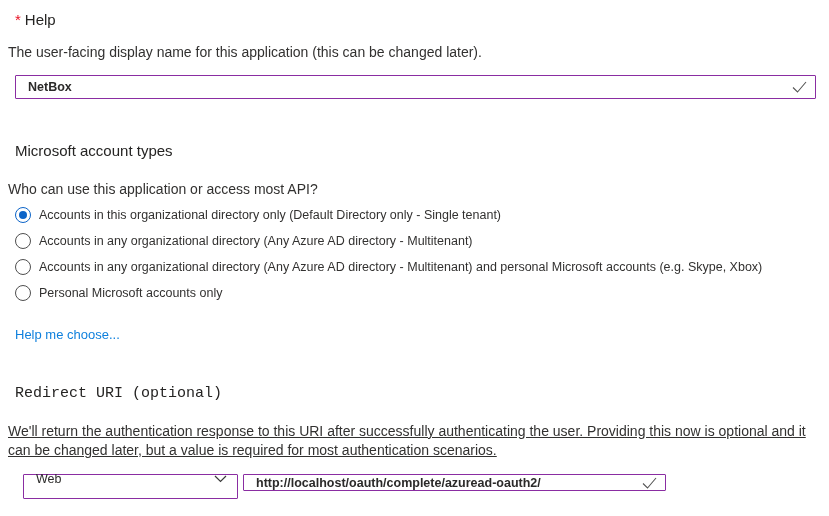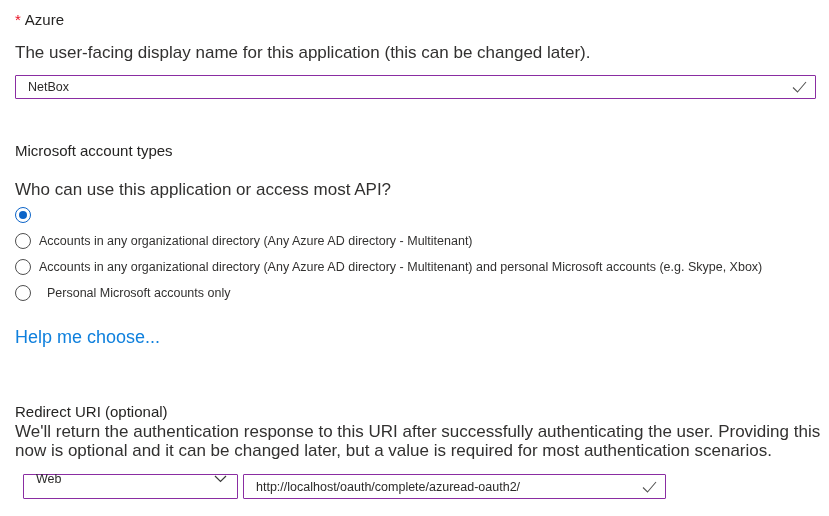--- a/index.html
+++ b/index.html
@@ -10,61 +10,62 @@
     font-family: "Liberation Sans", sans-serif;
     color: #323130;
     position: relative;
     overflow: hidden;
   }
   .section-title {
     position: absolute; left: 15px;
     font-size: 15px; line-height: 20px; color: #252423;
   }
   .body-text {
-    position: absolute; left: 15px;
-    font-size: 17px; line-height: 19px; color: #323130;
+    position: absolute; left: 8px;
+    font-size: 14px; line-height: 19px; color: #323130;
   }
   .required { color: #e81123; margin-right: 4px; }
 
   .field-wrap {
     position: absolute;
     border: 1px solid #8a2da2;
     border-radius: 1px;
     background: #fff;
     display: flex; align-items: center;
   }
   .field-wrap input {
     border: none; outline: none;
     width: 100%; height: 100%;
     font-family: "Liberation Sans", sans-serif;
     font-size: 12.5px; color: #2b2a29;
     padding: 0 26px 0 12px;
     background: transparent;
+    font-weight: bold;
   }
   .check-icon {
     position: absolute; right: 8px; top: 50%;
     transform: translateY(-50%);
     width: 15px; height: 13px;
     pointer-events: none;
   }
 
   #name-input-wrap   { left: 15px; top: 75px;  width: 801px; height: 24px; }
-  #uri-input-wrap    { left: 243px; top: 474px; width: 423px; height: 25px; }
+  #uri-input-wrap    { left: 243px; top: 474px; width: 423px; height: 17px; }
 
   #name-title        { top: 10px; }
   #name-desc         { top: 43px; }
   #account-title     { top: 141px; }
   #account-question  { top: 180px; }
   #help-link {
     position: absolute; left: 15px; top: 327px;
-    font-size: 18px; color: #0f80dd;
+    font-size: 13px; color: #0f80dd;
     text-decoration: none; cursor: pointer;
   }
-  #redirect-title    { top: 402px; }
-  #redirect-desc     { top: 422px; width: 806px; }
+  #redirect-title    { top: 384px; font-family: Liberation Mono, monospace; }
+  #redirect-desc     { top: 422px; width: 806px; text-decoration: underline; }
 
   .radio-row {
     position: absolute; left: 15px;
     display: flex; align-items: center;
     height: 18px; cursor: pointer;
   }
   .radio-row .label {
     margin-left: 8px;
     font-size: 12.5px; color: #323130;
     white-space: nowrap;
@@ -81,55 +82,56 @@
   .radio-circle.selected::after {
     content: "";
     position: absolute; left: 50%; top: 50%;
     width: 8px; height: 8px; border-radius: 50%;
     background: #0c64c8;
     transform: translate(-50%, -50%);
   }
   #radio-row-0 { top: 206px; }
   #radio-row-1 { top: 232px; }
   #radio-row-2 { top: 258px; }
-  #radio-row-3 { top: 284px; gap: 8px; }
+  #radio-row-3 { top: 284px; }
 
   #platform-select {
     position: absolute; left: 15px; top: 474px;
     width: 215px; height: 25px;
     border: 1px solid #8a2da2; border-radius: 1px;
     background: #fff;
     display: flex; align-items: center; justify-content: space-between;
     padding: 0 10px 16px 12px;
     font-size: 12.5px; color: #2b2a29;
     cursor: pointer;
     margin-left: 8px;
   }
   .chevron-icon { width: 13px; height: 8px; pointer-events: none; }
 </style>
 </head>
 <body>
 
 <div id="name-title" class="section-title">
-  <span class="required">*</span><span>Azure</span>
+  <span class="required">*</span><span>Help</span>
 </div>
 <div id="name-desc" class="body-text">The user-facing display name for this application (this can be changed later).</div>
 
 <div id="name-input-wrap" class="field-wrap">
   <input id="name-input" type="text" value="NetBox" style="">
   <svg class="check-icon" viewBox="0 0 15 13">
       <path d="M1 7 L5.5 11.5 L14 1.5" fill="none" stroke="#575757" stroke-width="1.1"></path>
     </svg>
 </div>
 
 <div id="account-title" class="section-title">Microsoft account types</div>
 <div id="account-question" class="body-text">Who can use this application or access most API?</div>
 
 <div id="radio-row-0" class="radio-row">
   <span class="radio-circle selected"></span>
+  <span class="label">Accounts in this organizational directory only (Default Directory only - Single tenant)</span>
 </div>
 <div id="radio-row-1" class="radio-row">
   <span class="radio-circle"></span>
   <span class="label">Accounts in any organizational directory (Any Azure AD directory - Multitenant)</span>
 </div>
 <div id="radio-row-2" class="radio-row">
   <span class="radio-circle"></span>
   <span class="label">Accounts in any organizational directory (Any Azure AD directory - Multitenant) and personal Microsoft accounts (e.g. Skype, Xbox)</span>
 </div>
 <div id="radio-row-3" class="radio-row">

